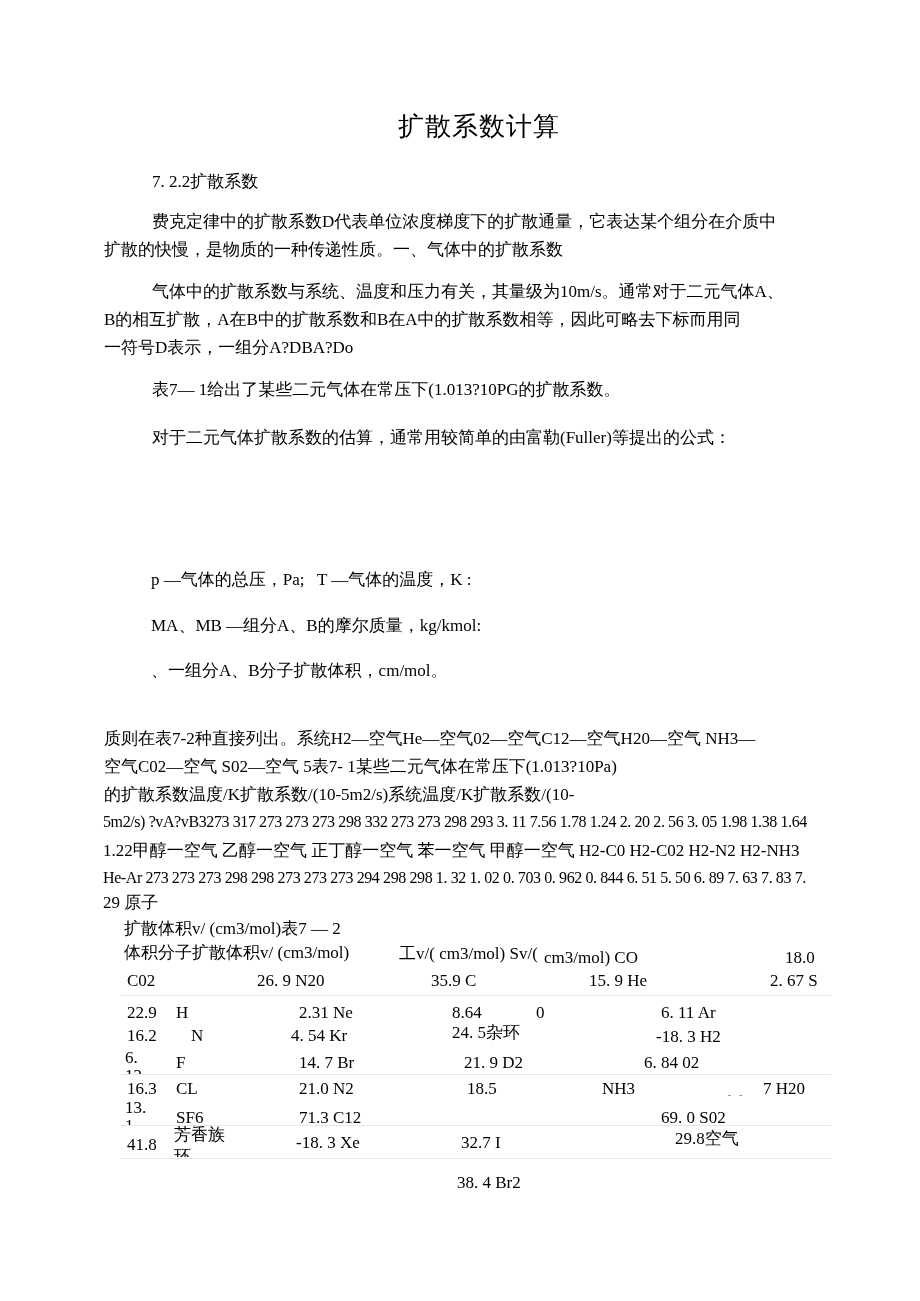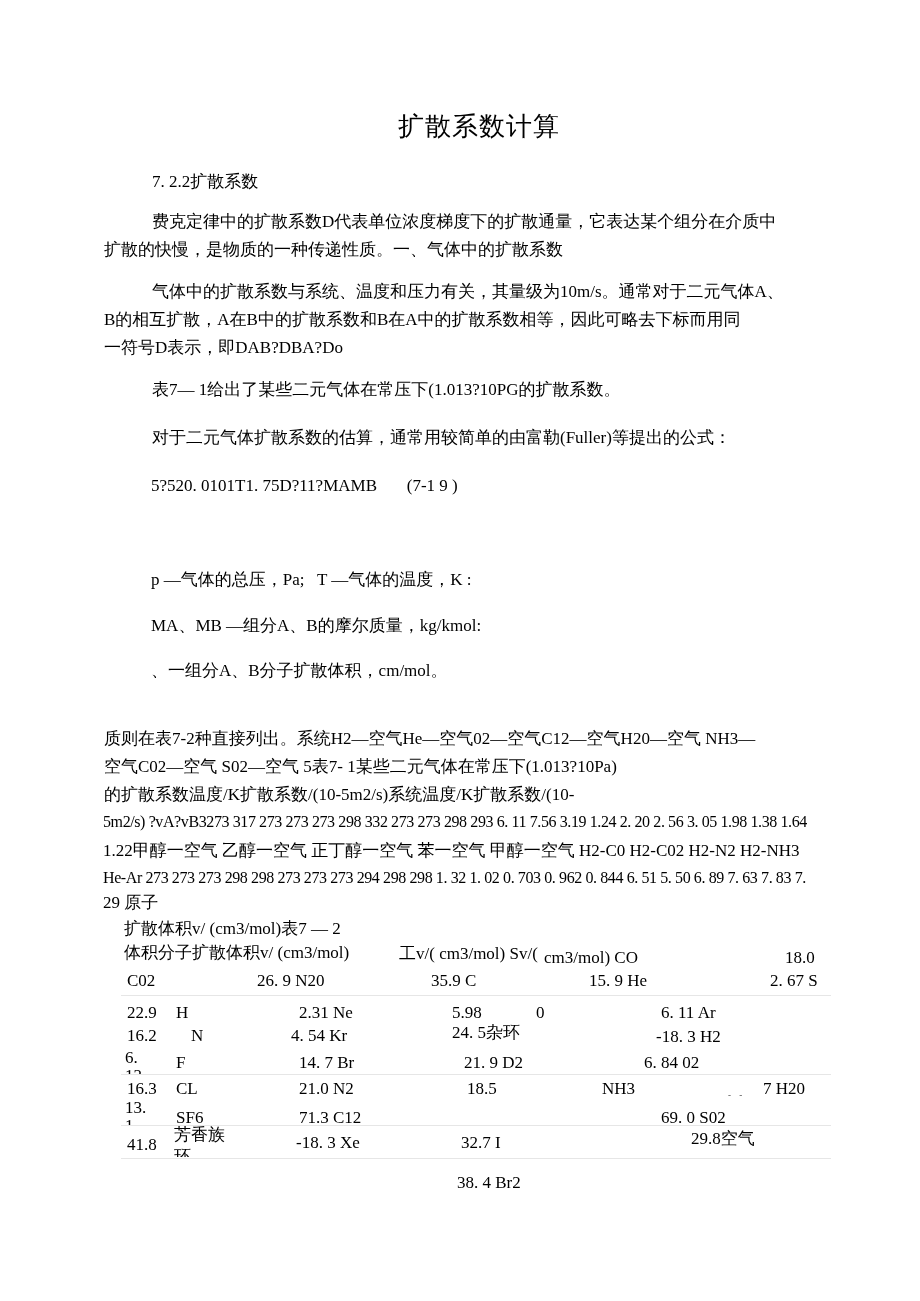--- a/index.html
+++ b/index.html
@@ -24,57 +24,56 @@
 
   <div class="ln title" style="top:112px">扩散系数计算</div>
 
   <div class="ln" style="left:133px;top:172px">7. 2.2扩散系数</div>
 
   <div class="ln" style="left:133px;top:212px">费克定律中的扩散系数D代表单位浓度梯度下的扩散通量，它表达某个组分在介质中</div>
   <div class="ln" style="left:85px;top:240px">扩散的快慢，是物质的一种传递性质。一、气体中的扩散系数</div>
 
   <div class="ln" style="left:133px;top:282px">气体中的扩散系数与系统、温度和压力有关，其量级为10m/s。通常对于二元气体A、</div>
   <div class="ln" style="left:85px;top:310px">B的相互扩散，A在B中的扩散系数和B在A中的扩散系数相等，因此可略去下标而用同</div>
-  <div class="ln" style="left:85px;top:338px">一符号D表示，即DAB?DBA?Do</div>
+  <div class="ln" style="left:85px;top:338px">一符号D表示，一组分A?DBA?Do</div>
 
   <div class="ln" style="left:133px;top:380px">表7— 1给出了某些二元气体在常压下(1.013?10PG的扩散系数。</div>
 
   <div class="ln" style="left:133px;top:428px">对于二元气体扩散系数的估算，通常用较简单的由富勒(Fuller)等提出的公式：</div>
 
-  <div class="ln" style="left:132px;top:476px">5?520. 0101T1. 75D?11?MAMB       (7-1 9 )</div>
 
   <div class="ln" style="left:132px;top:570px">p —气体的总压，Pa;   T —气体的温度，K :</div>
   <div class="ln" style="left:132px;top:616px">MA、MB —组分A、B的摩尔质量，kg/kmol:</div>
   <div class="ln" style="left:132px;top:661px">、一组分A、B分子扩散体积，cm/mol。</div>
 
   <div class="ln" style="left:85px;top:729px">质则在表7-2种直接列出。系统H2—空气He—空气02—空气C12—空气H20—空气 NH3—</div>
   <div class="ln" style="left:85px;top:757px">空气C02—空气 S02—空气 5表7- 1某些二元气体在常压下(1.013?10Pa)</div>
   <div class="ln" style="left:85px;top:785px">的扩散系数温度/K扩散系数/(10-5m2/s)系统温度/K扩散系数/(10-</div>
-  <div class="ln sm" style="left:84px;top:813px">5m2/s) ?vA?vB3273 317 273 273 273 298 332 273 273 298 293 6. 11 7.56 3.19 1.24 2. 20 2. 56 3. 05 1.98 1.38 1.64</div>
+  <div class="ln sm" style="left:84px;top:813px">5m2/s) ?vA?vB3273 317 273 273 273 298 332 273 273 298 293 3. 11 7.56 1.78 1.24 2. 20 2. 56 3. 05 1.98 1.38 1.64</div>
   <div class="ln" style="left:84px;top:841px">1.22甲醇一空气 乙醇一空气 正丁醇一空气 苯一空气 甲醇一空气 H2-C0 H2-C02 H2-N2 H2-NH3</div>
   <div class="ln sm" style="left:84px;top:869px">He-Ar 273 273 273 298 298 273 273 273 294 298 298 1. 32 1. 02 0. 703 0. 962 0. 844 6. 51 5. 50 6. 89 7. 63 7. 83 7.</div>
   <div class="ln" style="left:84px;top:893px">29 原子</div>
 
   <div class="ln" style="left:105px;top:919px">扩散体积v/ (cm3/mol)表7 — 2</div>
   <div class="ln" style="left:105px;top:943px">体积分子扩散体积v/ (cm3/mol)</div>
   <div class="ln" style="left:380px;top:944px">工v/( cm3/mol) Sv/(</div>
   <div class="ln" style="left:525px;top:948px">cm3/mol) CO</div>
   <div class="ln" style="left:766px;top:948px">18.0</div>
 
   <div class="ln" style="left:108px;top:971px">C02</div>
   <div class="ln" style="left:238px;top:971px">26. 9 N20</div>
   <div class="ln" style="left:412px;top:971px">35.9 C</div>
   <div class="ln" style="left:570px;top:971px">15. 9 He</div>
   <div class="ln" style="left:751px;top:971px">2. 67 S</div>
   <div class="rule" style="left:102px;top:995px;width:710px"></div>
 
   <div class="ln" style="left:108px;top:1003px">22.9</div>
   <div class="ln" style="left:157px;top:1003px">H</div>
   <div class="ln" style="left:280px;top:1003px">2.31 Ne</div>
-  <div class="ln" style="left:433px;top:1003px">5.98</div>
+  <div class="ln" style="left:433px;top:1003px">8.64</div>
   <div class="ln" style="left:517px;top:1003px">0</div>
   <div class="ln" style="left:642px;top:1003px">6. 11 Ar</div>
 
   <div class="ln" style="left:108px;top:1026px">16.2</div>
   <div class="ln" style="left:172px;top:1026px">N</div>
   <div class="ln" style="left:272px;top:1026px">4. 54 Kr</div>
   <div class="ln" style="left:433px;top:1023px">24. 5杂环</div>
   <div class="ln" style="left:637px;top:1027px">-18. 3 H2</div>
 
   <div class="ln" style="left:106px;top:1048px">6.</div>
@@ -99,16 +98,16 @@
   <div class="ln" style="left:280px;top:1108px">71.3 C12</div>
   <div class="ln" style="left:438px;top:1173px">38. 4 Br2</div>
   <div class="ln" style="left:642px;top:1108px">69. 0 S02</div>
   <div class="rule" style="left:102px;top:1125px;width:710px"></div>
 
   <div class="ln" style="left:108px;top:1135px">41.8</div>
   <div class="ln" style="left:155px;top:1125px">芳香族</div>
   <div class="ln clip" style="left:155px;top:1147px;width:20px;height:10px">环</div>
   <div class="ln" style="left:277px;top:1133px">-18. 3 Xe</div>
   <div class="ln" style="left:442px;top:1133px">32.7 I</div>
-  <div class="ln" style="left:672px;top:1129px">29.8空气</div>
+  <div class="ln" style="left:656px;top:1129px">29.8空气</div>
   <div class="rule" style="left:102px;top:1158px;width:710px"></div>
 
 </div>
 
 </body></html>

